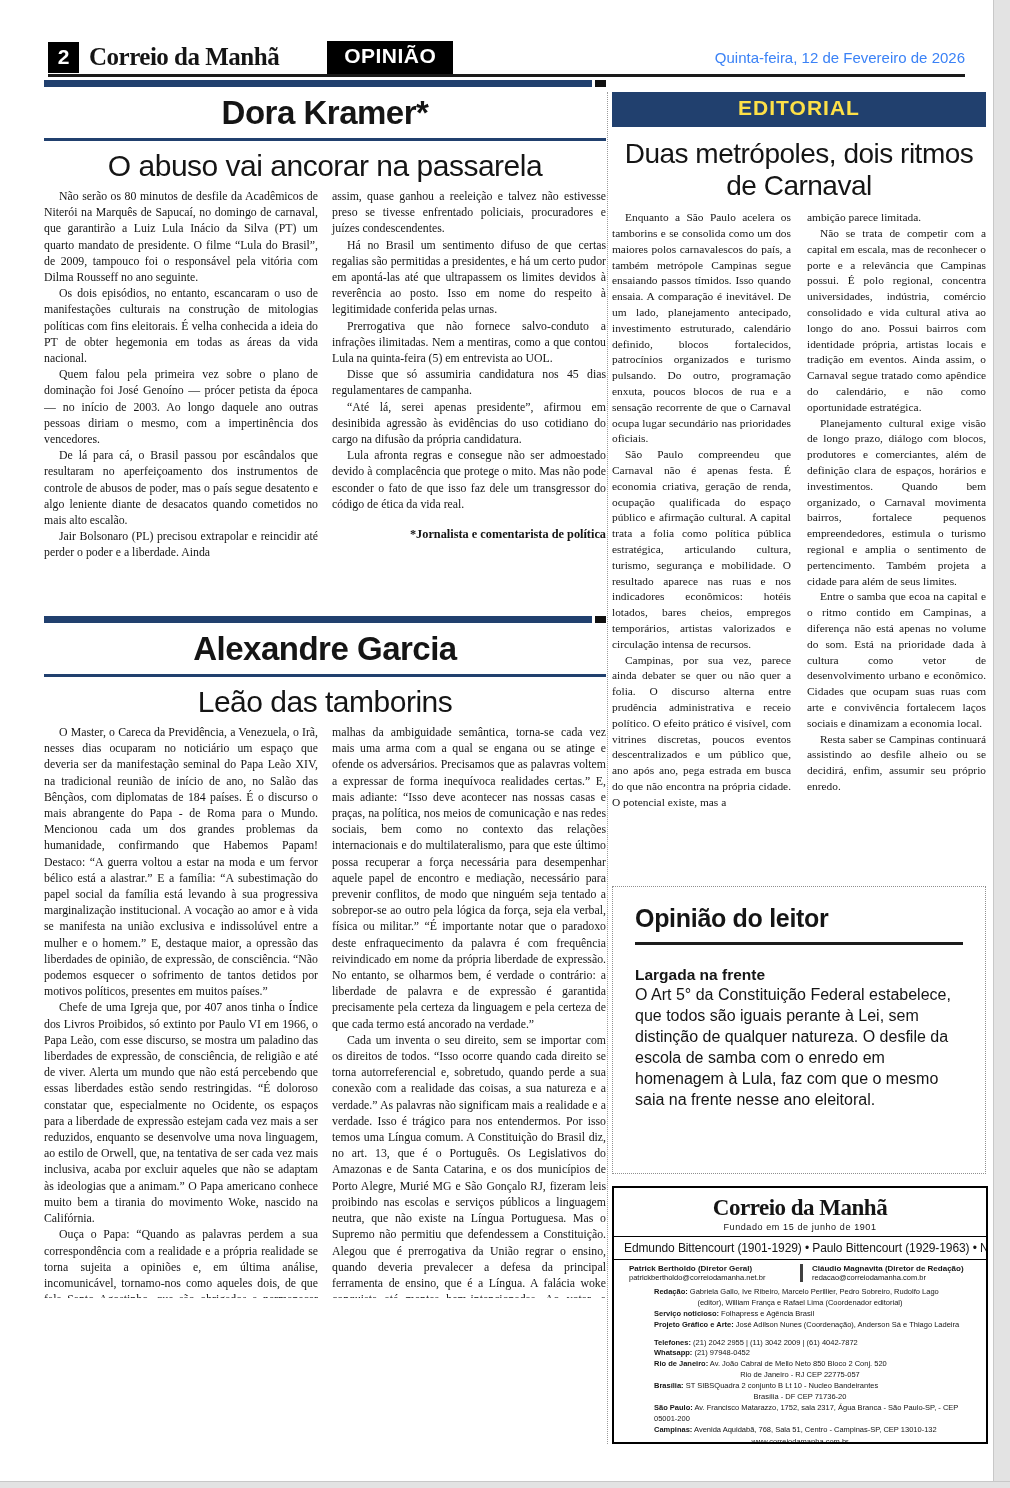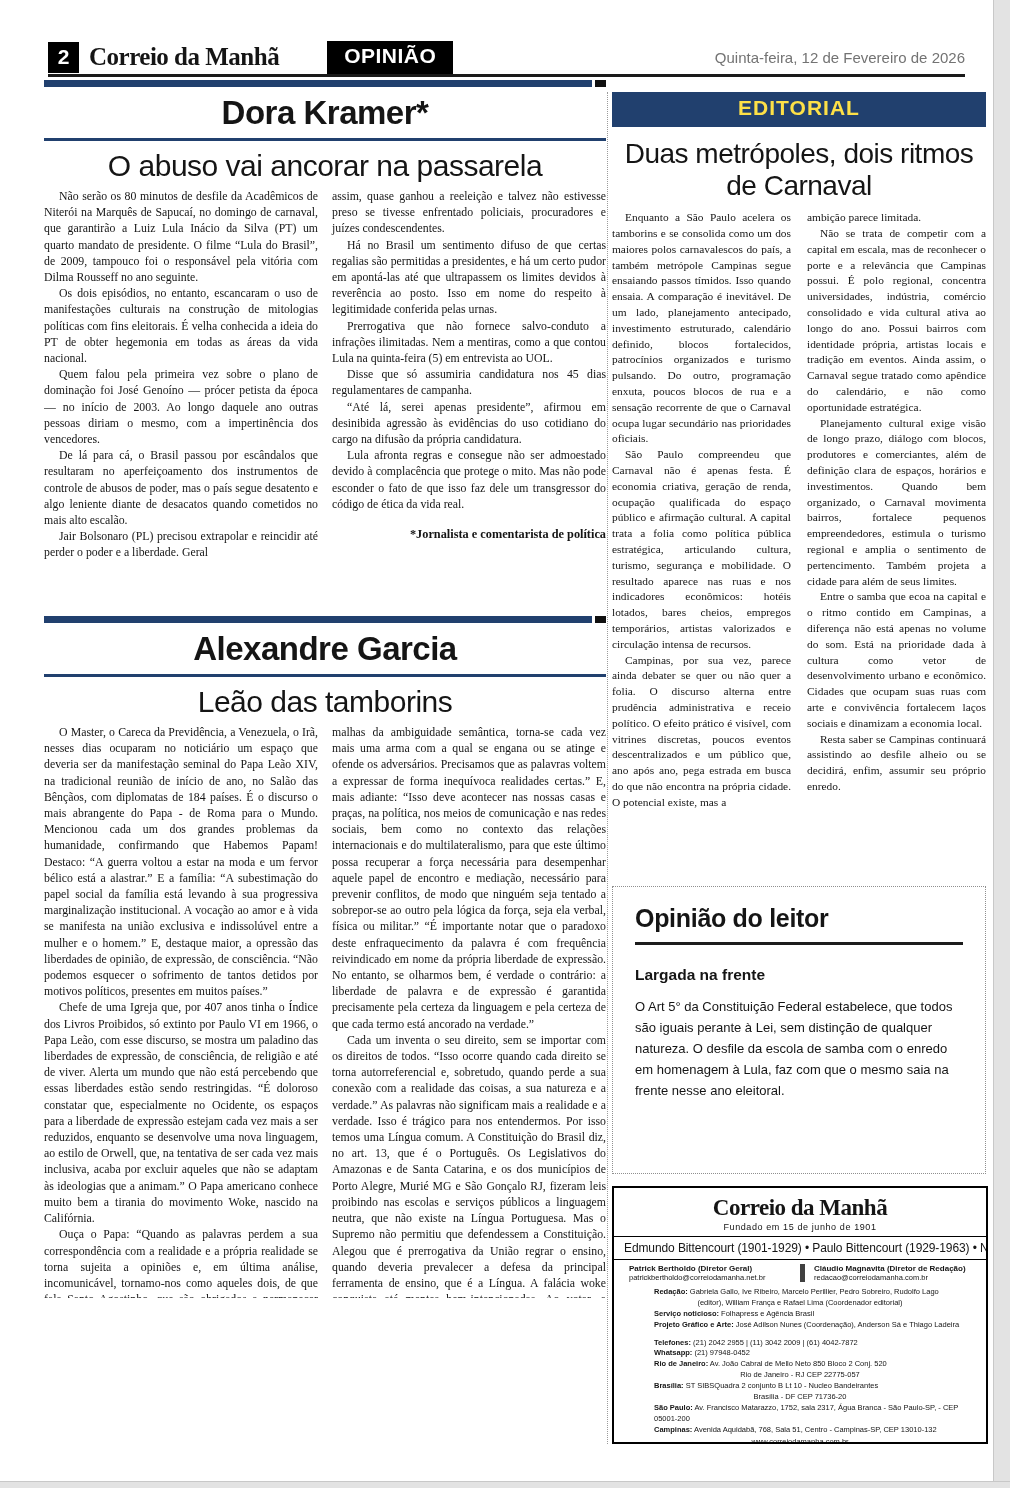--- a/index.html
+++ b/index.html
@@ -8,21 +8,21 @@
 
   .edge-right { position:absolute; left:993px; top:0; width:17px; height:1488px; background:#e3e3e3; border-left:1px solid #c8c8c8; }
   .edge-bottom { position:absolute; left:0; top:1481px; width:1010px; height:7px; background:#e3e3e3; border-top:1px solid #c8c8c8; }
   .vsep { position:absolute; left:607px; top:92px; height:1352px; border-left:1px dotted #9a9a9a; }
 
   
   .hdr { position:absolute; left:48px; top:40px; width:917px; height:37px; display:flex; align-items:center; border-bottom:3px solid #1a1a1a; }
   .pagenum { width:31px; height:31px; background:#000; color:#fff; font-weight:bold; font-size:21px; display:flex; align-items:center; justify-content:center; }
   .nameplate { font-family:"Liberation Serif",serif; font-weight:bold; font-size:25px; letter-spacing:-0.5px; margin-left:10px; white-space:nowrap; }
   .section-box { background:#000; color:#fff; font-weight:bold; font-size:21px; letter-spacing:0.5px; padding:3px 17px 6px; margin-left:48px; }
-  .hdate { margin-left:auto; font-size:15px; color:#737373; }
+  .hdate { margin-left:auto; font-size:15px; color:#3b82f6; }
 
   
   .hbar { display:flex; height:7px; }
   .hbar .b { flex:1; background:#21406e; }
   .hbar .k { width:11px; background:#101010; margin-left:3px; }
   .hrule { height:3px; background:#21406e; }
   .author-name { font-size:33px; font-weight:bold; text-align:center; margin:7px 0 6px; letter-spacing:-0.5px; }
   .art-title { font-size:30px; font-weight:normal; text-align:center; margin:8px 0 5px; letter-spacing:-0.5px; }
 
   .article { position:absolute; left:44px; width:562px; overflow:hidden; }
@@ -41,32 +41,32 @@
   .ed-cols { display:flex; gap:16px; height:676px; overflow:hidden; }
   .ed-col { width:179px; font-family:"Liberation Serif",serif; font-size:11.4px; line-height:15.8px; text-align:justify; hyphens:auto; }
   .ed-col p { text-indent:13px; }
   .ed-col p.noind { text-indent:0; }
 
   
   .letter { position:absolute; left:612px; top:886px; width:374px; height:288px; border:1px dotted #8f8f8f; padding:17px 22px 0; overflow:hidden; }
   .letter-title { font-size:25px; font-weight:bold; letter-spacing:-0.3px; }
   .letter-rule { height:3px; background:#1c1c1c; margin-top:9px; }
   .letter-sub { font-size:15.5px; font-weight:bold; margin-top:21px; }
-  .letter-body { font-size:13px; line-height:21px; margin-top:12px; }
+  .letter-body { font-size:16px; line-height:21px; }
   .letter-sig { margin-top:10px; font-style:italic; font-size:13.5px; line-height:1.55; text-align:right; padding-right:24px; }
 
   
   .mast { position:absolute; left:612px; top:1186px; width:376px; height:258px; border:2px solid #000; padding:7px 10px 0; text-align:center; overflow:hidden; }
   .m-logo { font-family:"Liberation Serif",serif; font-weight:bold; font-size:23px; letter-spacing:-0.5px; }
   .m-founded { font-size:9px; letter-spacing:0.6px; margin-top:1px; }
   .m-rule { border-top:1px solid #000; margin:4px -10px; }
   .m-founders { font-size:12px; white-space:nowrap; letter-spacing:-0.1px; }
   .m-directors { display:flex; text-align:left; margin:3px 0 5px; }
   .m-dir { width:50%; padding-left:5px; }
-  .m-dir.right { border-left:5px solid #404040; padding-left:9px; }
+  .m-dir.right { border-left:3px solid #404040; padding-left:9px; }
   .m-dir b { font-size:8px; display:block; }
   .m-dir .email { font-size:7.5px; }
   .m-block { text-align:left; padding-left:30px; font-size:7.5px; line-height:1.45; }
   .m-block .center { text-align:center; padding-right:30px; }
   .m-block.contacts { margin-top:7px; }
   .m-line b { font-size:7.5px; }
   .m-web { font-size:7.5px; margin-top:2px; }
 </style>
 </head>
 <body>
@@ -89,21 +89,21 @@
     </div>
   <h1 class="author-name">Dora Kramer*</h1>
   <div class="hrule"></div>
   <h2 class="art-title">O abuso vai ancorar na passarela</h2>
   <div class="cols">
     <div class="col">
       <p>Não serão os 80 minutos de desfile da Acadêmicos de Niterói na Marquês de Sapucaí, no domingo de carnaval, que garantirão a Luiz Lula Inácio da Silva (PT) um quarto mandato de presidente. O filme “Lula do Brasil”, de 2009, tampouco foi o responsável pela vitória com Dilma Rousseff no ano seguinte.</p>
       <p>Os dois episódios, no entanto, escancaram o uso de manifestações culturais na construção de mitologias políticas com fins eleitorais. É velha conhecida a ideia do PT de obter hegemonia em todas as áreas da vida nacional.</p>
       <p>Quem falou pela primeira vez sobre o plano de dominação foi José Genoíno — prócer petista da época — no início de 2003. Ao longo daquele ano outras pessoas diriam o mesmo, com a impertinência dos vencedores.</p>
       <p>De lá para cá, o Brasil passou por escândalos que resultaram no aperfeiçoamento dos instrumentos de controle de abusos de poder, mas o país segue desatento e algo leniente diante de desacatos quando cometidos no mais alto escalão.</p>
-      <p>Jair Bolsonaro (PL) precisou extrapolar e reincidir até perder o poder e a liberdade. Geral</p>
+      <p>Jair Bolsonaro (PL) precisou extrapolar e reincidir até perder o poder e a liberdade. Ainda</p>
     </div>
     <div class="col">
       <p class="noind">assim, quase ganhou a reeleição e talvez não estivesse preso se tivesse enfrentado policiais, procuradores e juízes condescendentes.</p>
       <p>Há no Brasil um sentimento difuso de que certas regalias são permitidas a presidentes, e há um certo pudor em apontá-las até que ultrapassem os limites devidos à reverência ao posto. Isso em nome do respeito à legitimidade conferida pelas urnas.</p>
       <p>Prerrogativa que não fornece salvo-conduto a infrações ilimitadas. Nem a mentiras, como a que contou Lula na quinta-feira (5) em entrevista ao UOL.</p>
       <p>Disse que só assumiria candidatura nos 45 dias regulamentares de campanha.</p>
       <p>“Até lá, serei apenas presidente”, afirmou em desinibida agressão às evidências do uso cotidiano do cargo na difusão da própria candidatura.</p>
       <p>Lula afronta regras e consegue não ser admoestado devido à complacência que protege o mito. Mas não pode esconder o fato de que isso faz dele um transgressor do código de ética da vida real.</p>
       <p class="note">*Jornalista e comentarista de política</p>
     </div>

